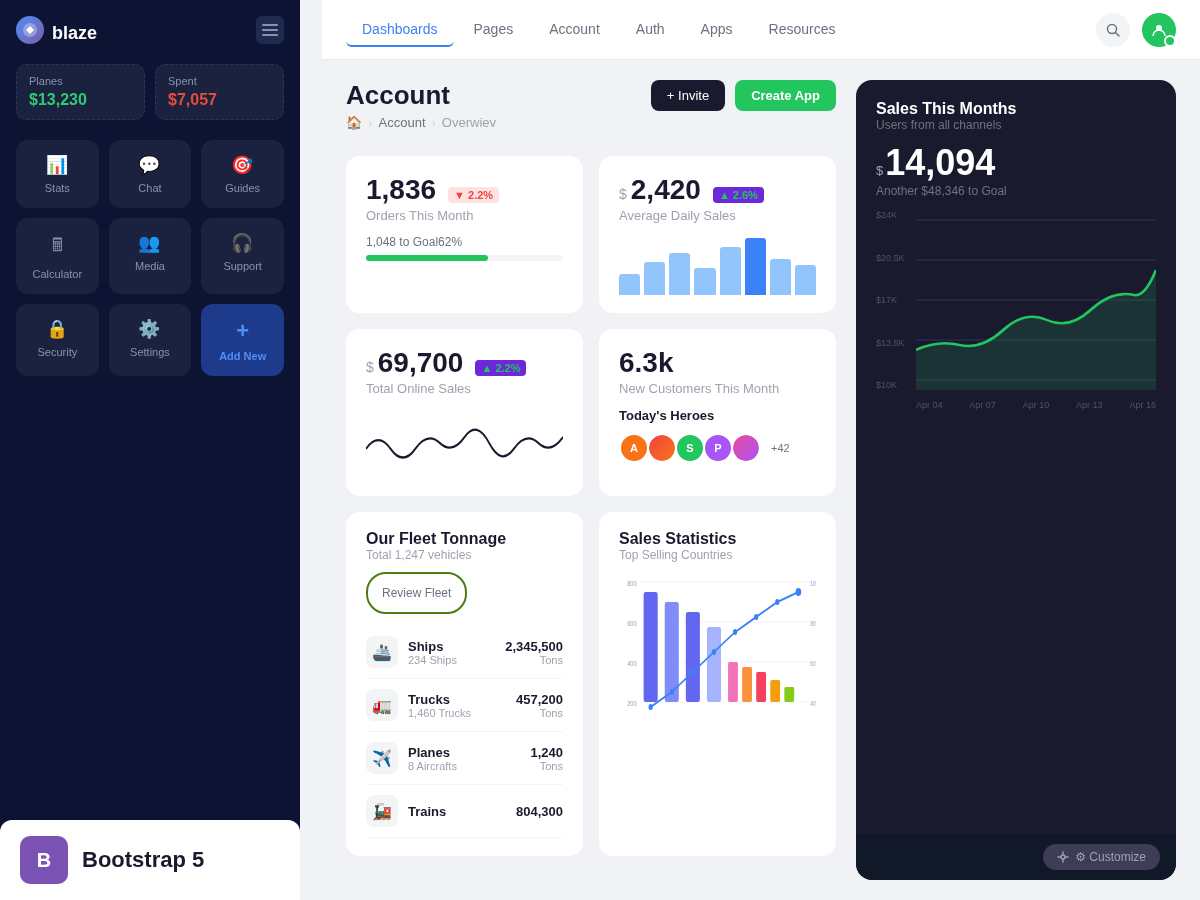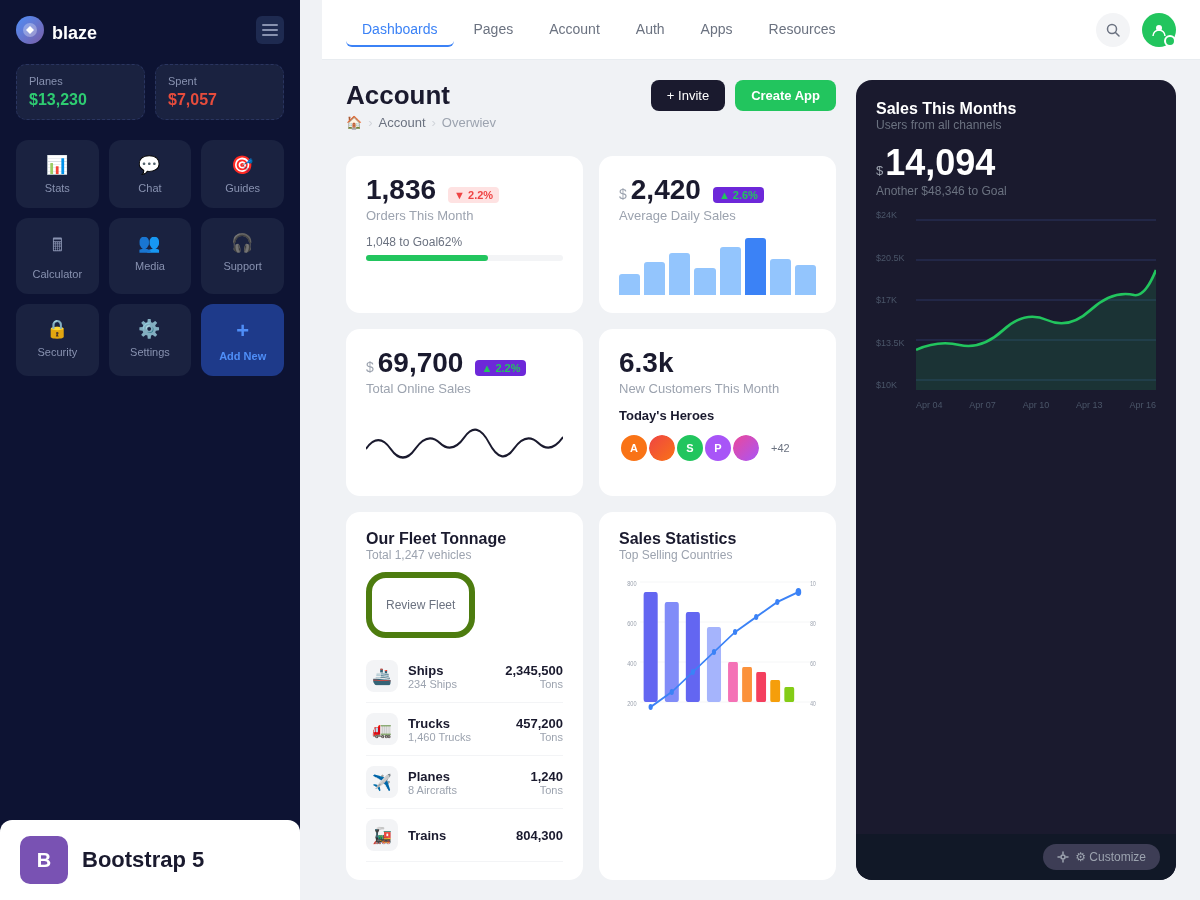--- a/index.html
+++ b/index.html
@@ -106,21 +106,21 @@
     .sales-title { font-size: 16px; font-weight: 700; color: #1a1a2e; }
     .sales-sub { font-size: 12px; color: #9ca3af; margin-bottom: 10px; }
     .big-num { font-size: 36px; font-weight: 800; color: #1a1a2e; }
     .goal-text { font-size: 12px; color: #9ca3af; margin-bottom: 12px; }
 
     
     .bottom-row { display: grid; grid-template-columns: 1fr 1fr; gap: 16px; }
     .fleet-card { background: white; border-radius: 14px; padding: 18px 20px; }
     .fleet-title { font-size: 16px; font-weight: 700; color: #1a1a2e; }
     .fleet-sub { font-size: 12px; color: #9ca3af; margin-bottom: 10px; }
-    .review-btn { border: 6px solid #4d7c0f; border-radius: 20px; padding: 20px 14px; font-size: 12px; color: #6b7280; cursor: pointer; background: white; margin-bottom: 12px; }
+    .review-btn { border: 2px solid #4d7c0f; border-radius: 20px; padding: 12px 14px; font-size: 12px; color: #6b7280; cursor: pointer; background: white; margin-bottom: 12px; }
     .fleet-row { display: flex; align-items: center; justify-content: space-between; padding: 10px 0; border-bottom: 1px solid #f3f4f6; }
     .fleet-row-left { display: flex; align-items: center; gap: 10px; }
     .fleet-icon { width: 32px; height: 32px; background: #f3f4f6; border-radius: 8px; display: flex; align-items: center; justify-content: center; font-size: 16px; }
     .fleet-name { font-size: 13px; font-weight: 600; color: #1a1a2e; }
     .fleet-count { font-size: 11px; color: #9ca3af; }
     .fleet-val { text-align: right; }
     .fleet-num { font-size: 13px; font-weight: 600; color: #1a1a2e; }
     .fleet-unit { font-size: 11px; color: #9ca3af; }
     .customize-btn { background: #3d3d55; border: none; color: #9ca3af; font-size: 12px; padding: 6px 14px; border-radius: 20px; cursor: pointer; display: flex; align-items: center; gap: 6px; }
 

